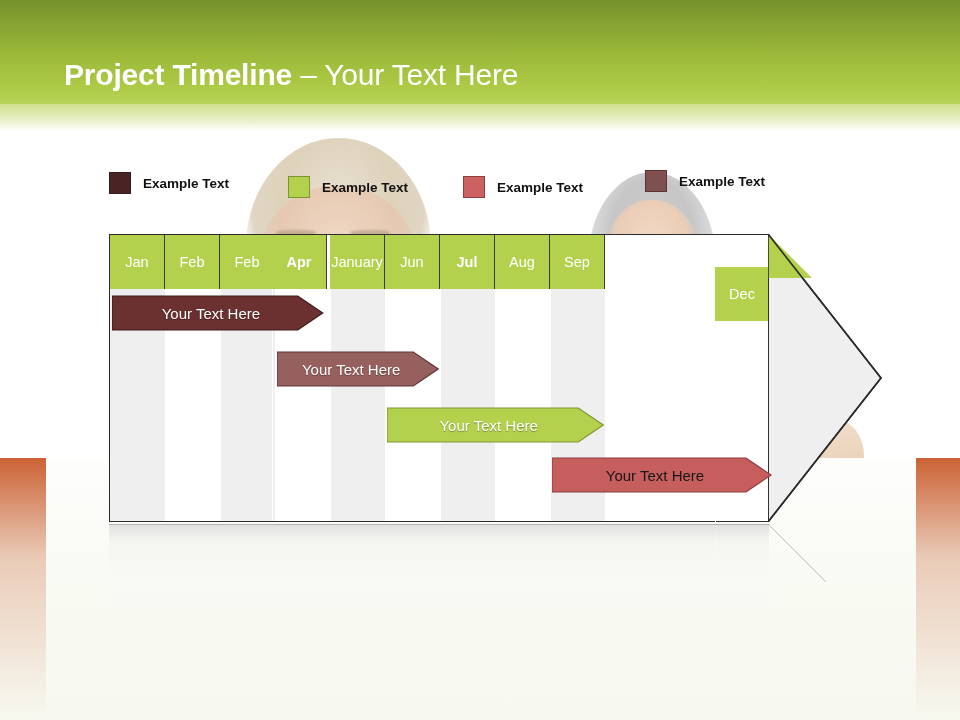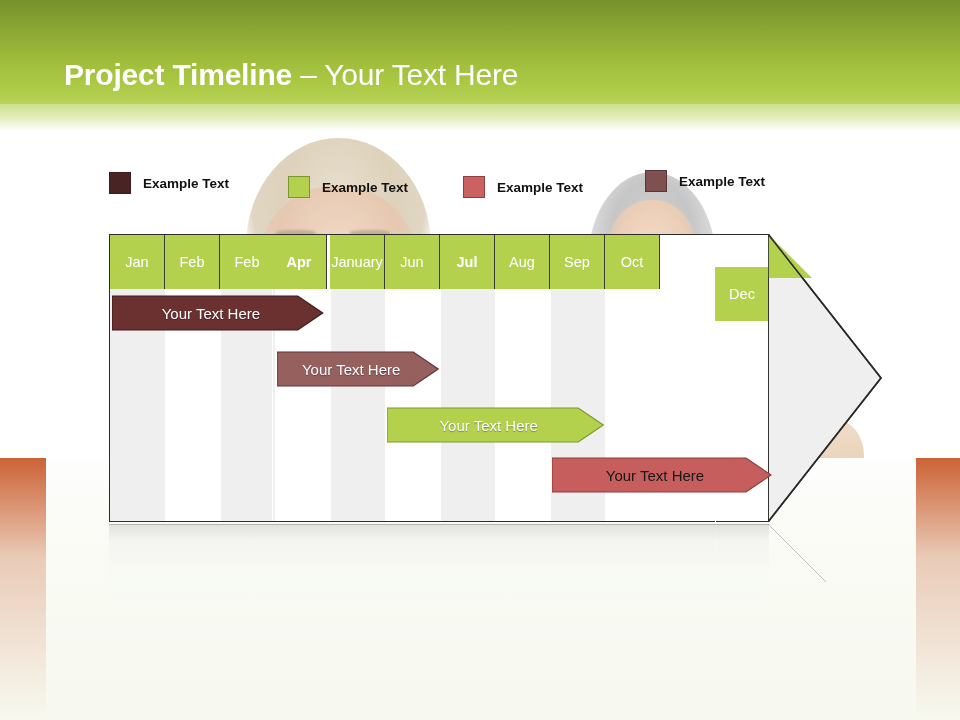--- a/index.html
+++ b/index.html
@@ -205,24 +205,20 @@
           <div class="hdr">Jul</div>
         </div>
         <div class="col" style="left: 385px;">
           <div class="grid-line"></div>
           <div class="hdr">Aug</div>
         </div>
         <div class="col alt" style="left: 440px;">
           <div class="grid-line"></div>
           <div class="hdr">Sep</div>
         </div>
-        <div class="col" style="left: 495px;">
-          <div class="grid-line"></div>
-          <div class="hdr">Oct</div>
-        </div>
         <div class="col" style="left: 605px; margin-top: 32px;">
           <div class="grid-line"></div>
           <div class="hdr">Dec</div>
         </div>
       </div>
   </div>
 
   <svg id="chart-head" viewBox="0 0 114 288">
     <polygon points="0,0 0,288 113,144" fill="#efefef" stroke="#2b2b2b" stroke-width="1.6"></polygon>
     <polygon points="0,0 0,44 44,44" fill="#b4d14d" stroke="none"></polygon>

